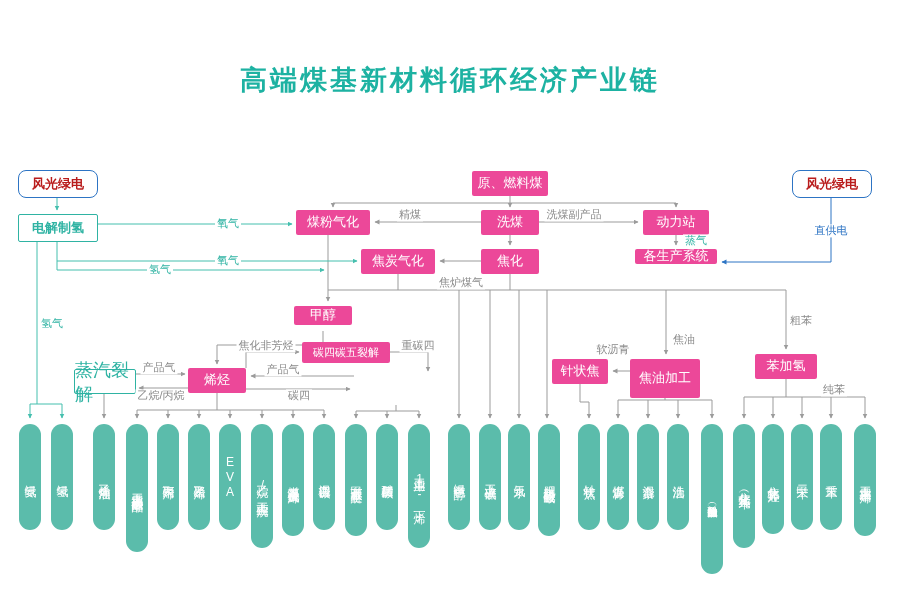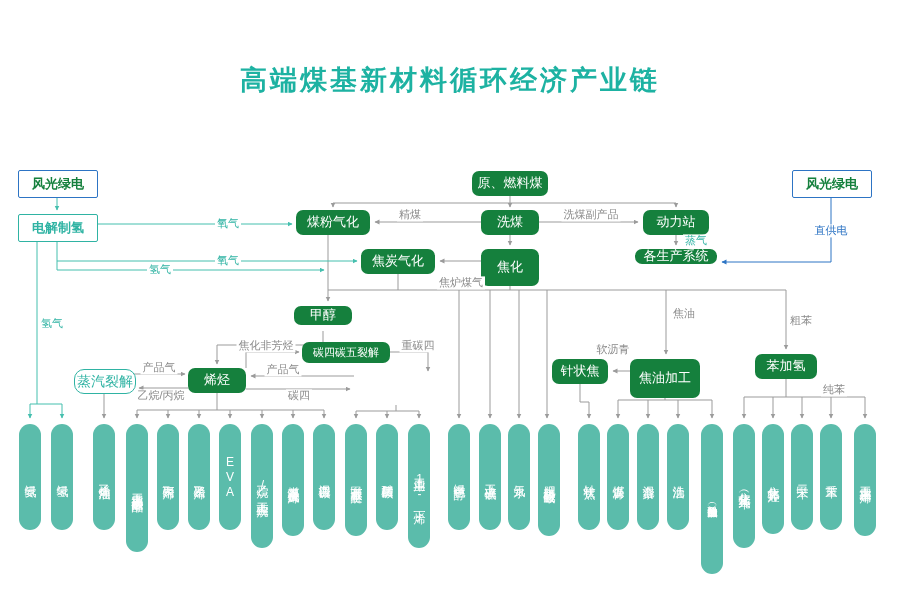--- a/index.html
+++ b/index.html
@@ -1,29 +1,29 @@
 <!DOCTYPE html>
 <html><head>
 <meta charset="utf-8">
 <style>
   html,body { margin:0; padding:0; background:#fff; }
   body { width:900px; height:600px; font-family:"Liberation Sans","DejaVu Sans",sans-serif; }
   .canvas { position:relative; width:900px; height:600px; overflow:hidden; background:#ffffff; }
   .title { position:absolute; left:0; right:0; top:62px; text-align:center; font-size:27px;
            font-weight:bold; color:#1db2a2; letter-spacing:3px; z-index:2; }
   svg.wires { position:absolute; left:0; top:0; z-index:0; }
-  .node { position:absolute; background:#15803d; color:#fff; font-size:13px; display:flex;
-          align-items:center; justify-content:center; border-radius:7px; z-index:1;
+  .node { position:absolute; background:#ec4899; color:#fff; font-size:13px; display:flex;
+          align-items:center; justify-content:center; border-radius:2px; z-index:1;
           white-space:pre-line; text-align:left; line-height:1.25; }
   .node.sm { font-size:11px; }
   .obox { position:absolute; background:#fff; border:1px solid; font-size:13px; font-weight:bold;
           display:flex; align-items:center; justify-content:center; border-radius:2px; z-index:1; }
-  .obox.blue { color:#15803d; border-color:#2d74c4; }
+  .obox.blue { color:#b91c1c; border-color:#2d74c4;border-radius:8px; }
   .obox.teal { color:#2fb3a3; border-color:#2fb3a3; }
-  .obox.thin { font-weight:normal; font-size:14px;border-radius:10px; }
+  .obox.thin { font-weight:normal; font-size:18px; }
   .elabel { position:absolute; transform:translate(-50%,-50%); font-size:11px; color:#8a8a8a;
             background:#fff; padding:0 2px; white-space:nowrap; line-height:1.2; z-index:1; }
   .elabel.teal { color:#2fb3a3; }
   .elabel.blue { color:#2d74c4; }
   .cap { position:absolute; top:424px; width:22px; background:#5bbcab; color:#fff;
          border-radius:11px; writing-mode:vertical-lr; text-orientation:upright;
          font-size:12px; letter-spacing:1px; display:flex; align-items:center;
          justify-content:center; text-align:center; z-index:1; }
   .cap.xs { font-size:10px; letter-spacing:0; }
 </style>
@@ -116,39 +116,39 @@
 
   <div class="obox blue" style="left:18px;top:170px;width:78px;height:26px">风光绿电</div>
   <div class="obox teal" style="left:18px;top:214px;width:78px;height:26px">电解制氢</div>
   <div class="obox blue" style="left:792px;top:170px;width:78px;height:26px">风光绿电</div>
 
   <div class="node" style="left:472px;top:171px;width:76px;height:25px">原、燃料煤</div>
   <div class="node" style="left:296px;top:210px;width:74px;height:25px">煤粉气化</div>
   <div class="node" style="left:481px;top:210px;width:58px;height:25px">洗煤</div>
   <div class="node" style="left:643px;top:210px;width:66px;height:25px">动力站</div>
   <div class="node" style="left:361px;top:249px;width:74px;height:25px">焦炭气化</div>
-  <div class="node" style="left:481px;top:249px;width:58px;height:37px">焦化</div>
+  <div class="node" style="left:481px;top:249px;width:58px;height:25px">焦化</div>
   <div class="node" style="left:635px;top:249px;width:82px;height:15px">各生产系统</div>
   <div class="node" style="left:294px;top:306px;width:58px;height:19px">甲醇</div>
   <div class="node sm" style="left:302px;top:342px;width:88px;height:21px">碳四碳五裂解</div>
   <div class="node" style="left:188px;top:368px;width:58px;height:25px">烯烃</div>
   <div class="obox teal thin" style="left:74px;top:369px;width:60px;height:23px">蒸汽裂解</div>
   <div class="node" style="left:552px;top:359px;width:56px;height:25px">针状焦</div>
   <div class="node" style="left:630px;top:359px;width:70px;height:39px">焦油加工</div>
   <div class="node" style="left:755px;top:354px;width:62px;height:25px">苯加氢</div>
 
   <span class="elabel" style="left:410px;top:215px">精煤</span>
-  <span class="elabel" style="left:591px;top:215px">洗煤副产品</span>
+  <span class="elabel" style="left:574px;top:215px">洗煤副产品</span>
   <span class="elabel teal" style="left:696px;top:241px">蒸气</span>
   <span class="elabel teal" style="left:228px;top:224px">氧气</span>
   <span class="elabel teal" style="left:228px;top:261px">氧气</span>
   <span class="elabel teal" style="left:160px;top:270px">氢气</span>
   <span class="elabel teal" style="left:52px;top:324px">氢气</span>
   <span class="elabel" style="left:461px;top:283px">焦炉煤气</span>
-  <span class="elabel" style="left:684px;top:314px">焦油</span>
+  <span class="elabel" style="left:684px;top:340px">焦油</span>
   <span class="elabel" style="left:613px;top:350px">软沥青</span>
   <span class="elabel" style="left:801px;top:321px">粗苯</span>
   <span class="elabel" style="left:159px;top:368px">产品气</span>
   <span class="elabel" style="left:161px;top:396px">乙烷/丙烷</span>
   <span class="elabel" style="left:283px;top:370px">产品气</span>
   <span class="elabel" style="left:299px;top:396px">碳四</span>
   <span class="elabel" style="left:266px;top:346px">焦化非芳烃</span>
   <span class="elabel" style="left:418px;top:346px">重碳四</span>
   <span class="elabel" style="left:834px;top:390px">纯苯</span>
   <span class="elabel blue" style="left:831px;top:231px">直供电</span>

